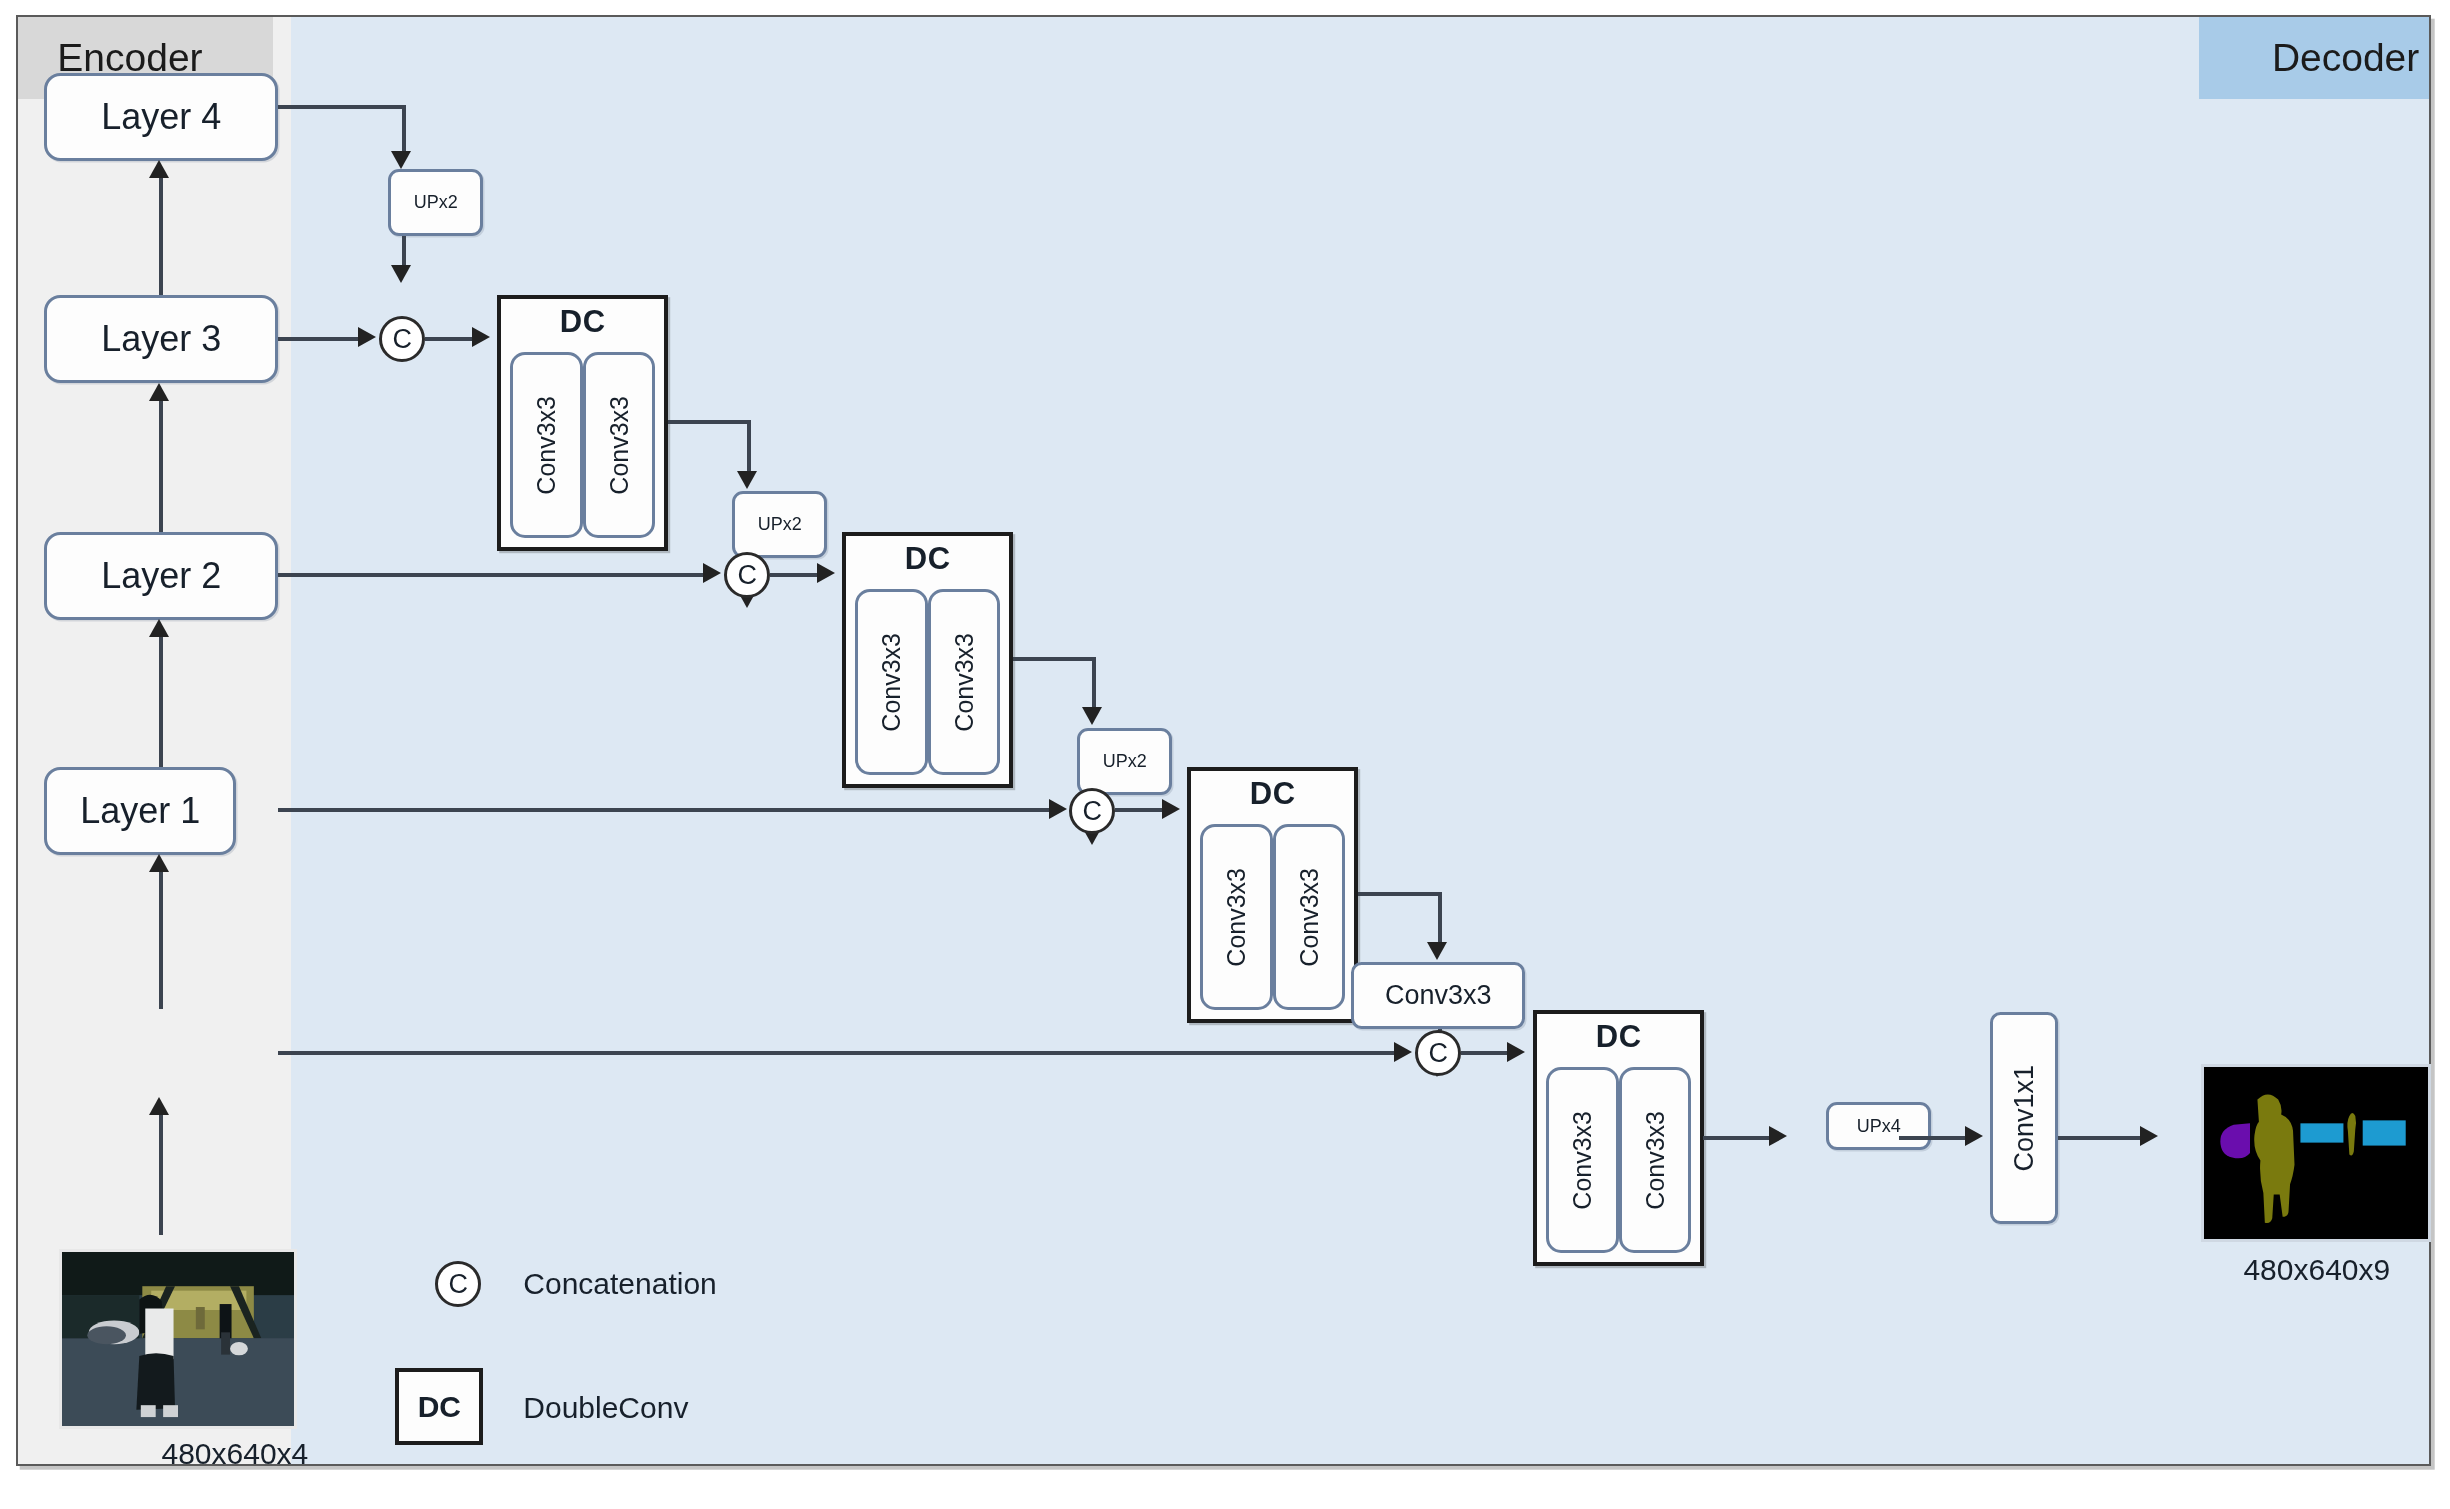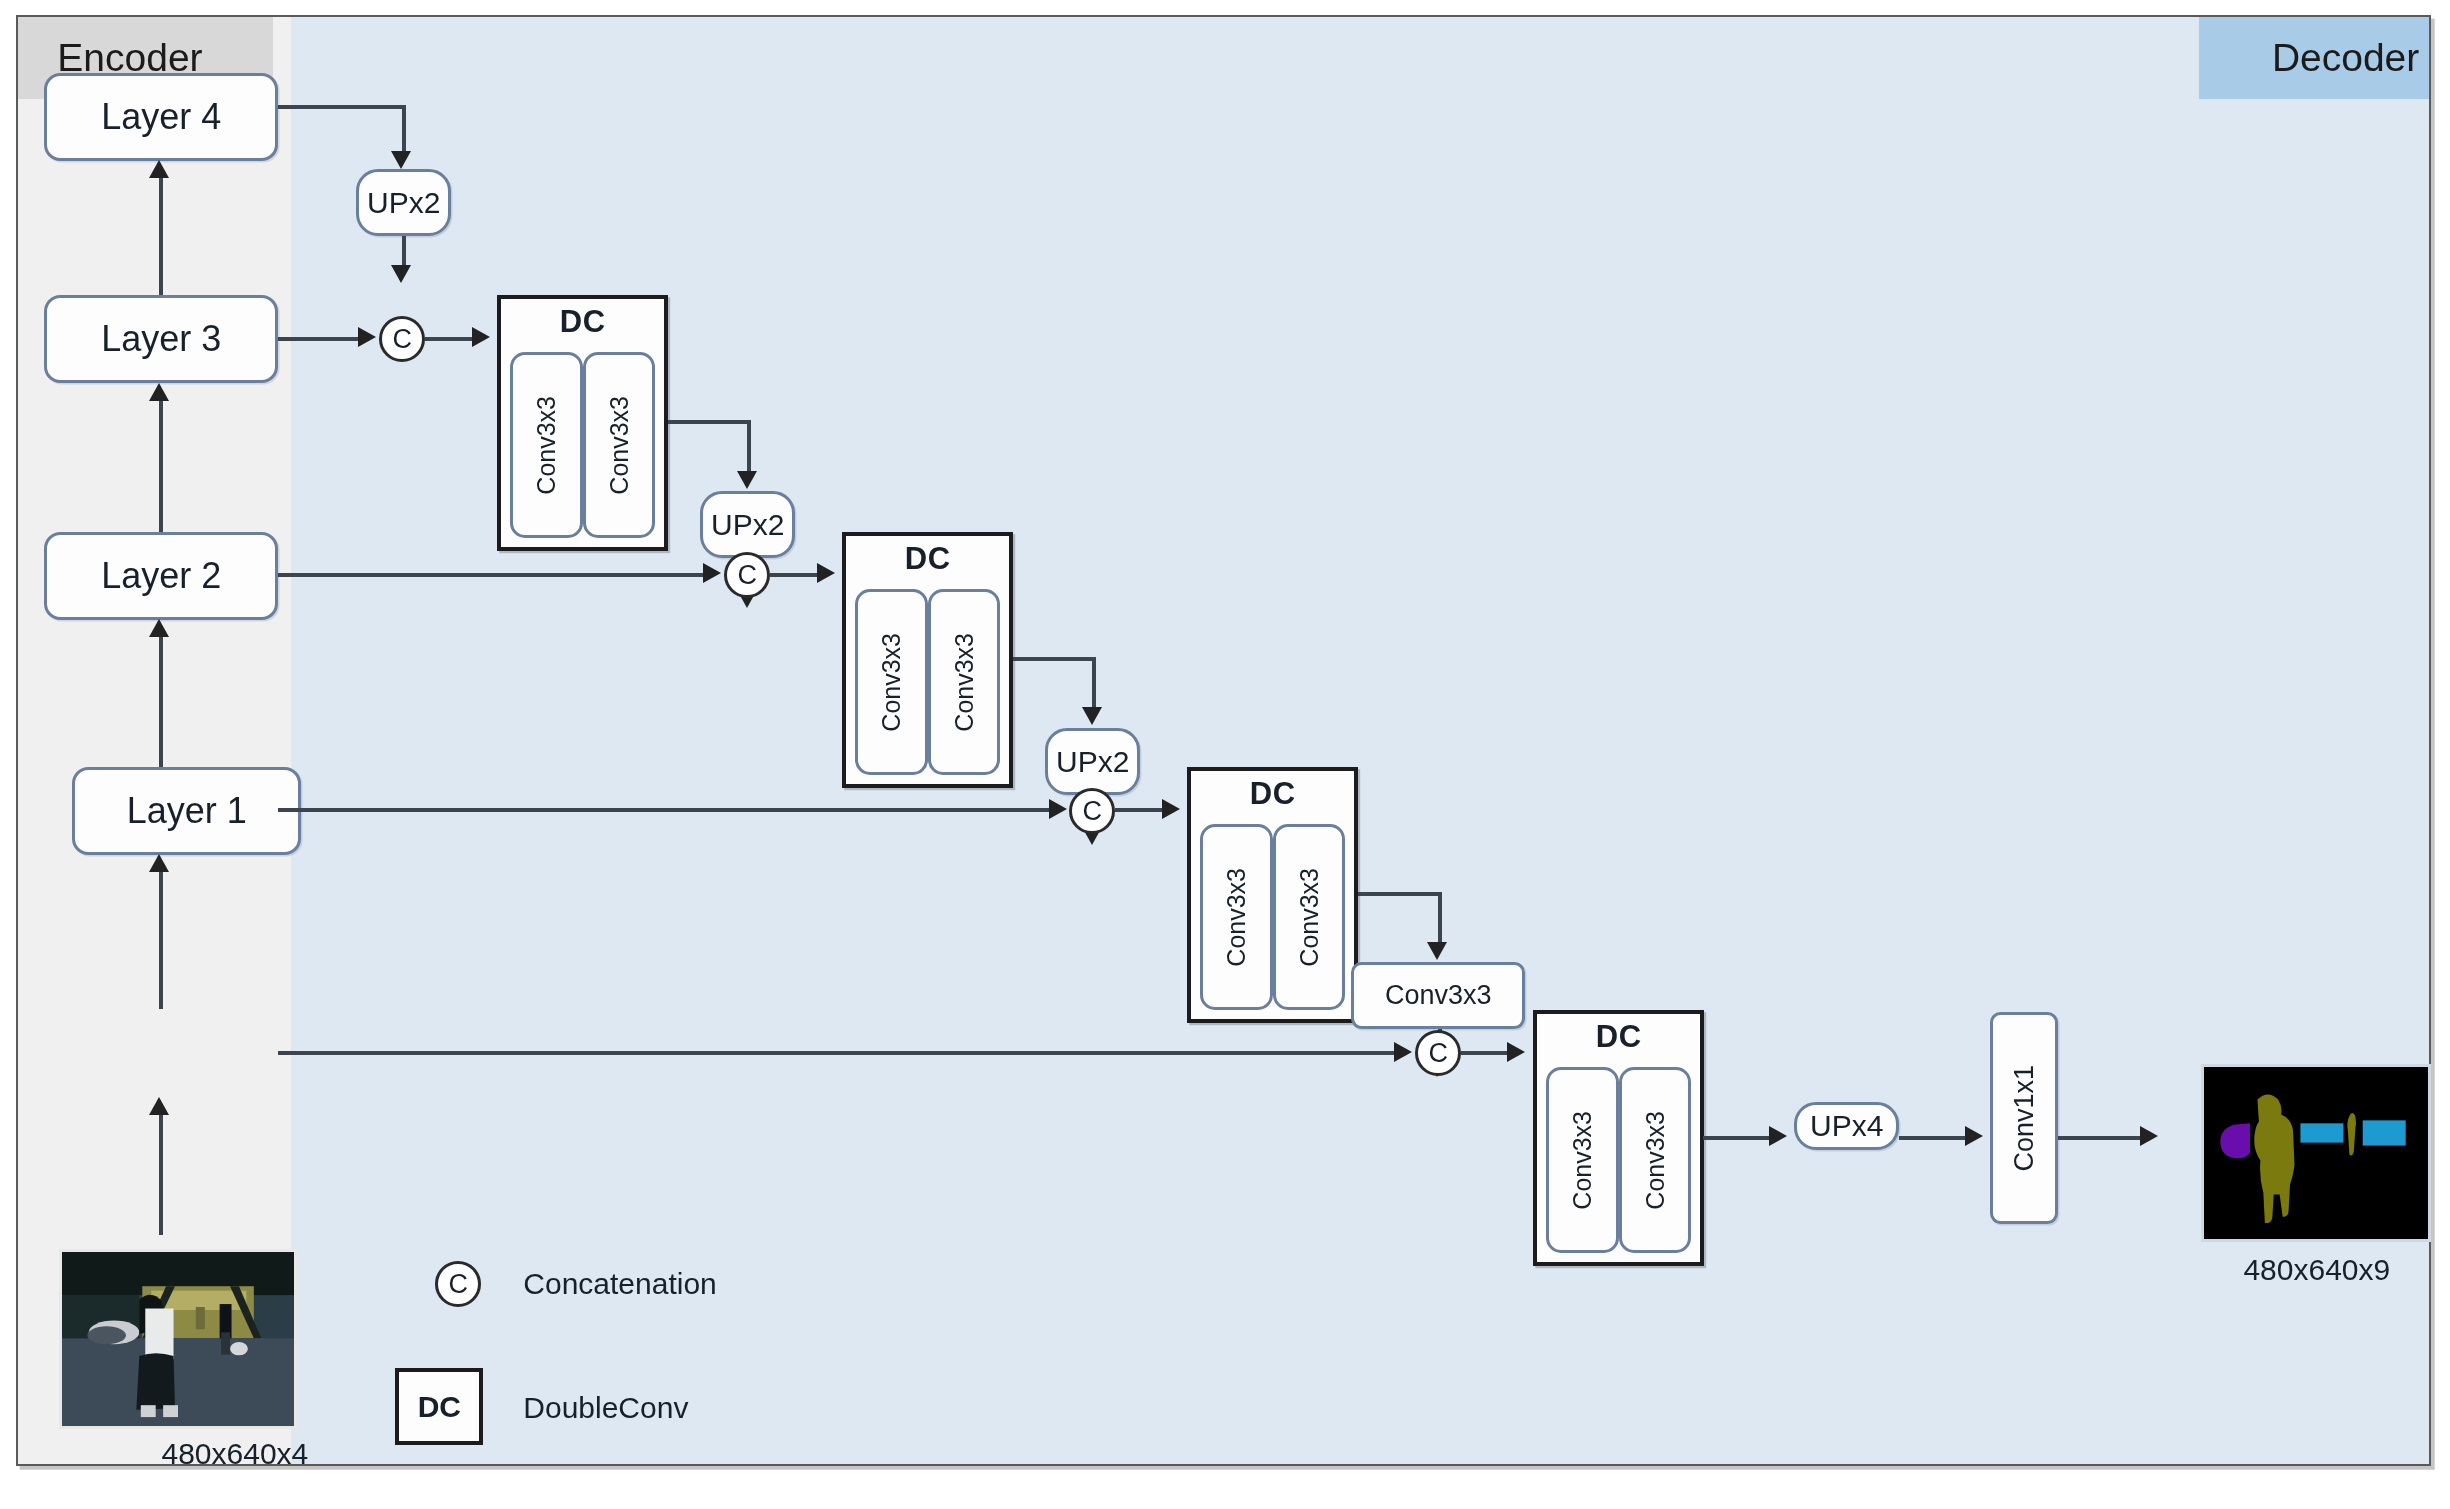--- a/index.html
+++ b/index.html
@@ -31,21 +31,21 @@
     padding-right:10px;box-sizing:border-box;font-size:39px;color:#1b1b1b;
   }
 
   
   .node{
     position:absolute;background:#fdfdfd;border:3.7px solid #6a7f9e;border-radius:13.4px;
     box-sizing:border-box;display:flex;align-items:center;justify-content:center;
     color:#17202b;box-shadow:1.5px 1.5px 0 rgba(120,130,150,.25);
   }
   .layer-box{font-size:36px;border-radius:16.3px;}
-  .up-box{font-size:30px;border-radius:22px;}
+  .up-box{font-size:18px;border-radius:11px;margin-left:32px;}
   .conv-plain{font-size:27px;border-radius:10.4px;}
   .vtext{writing-mode:vertical-rl;transform:rotate(180deg);white-space:nowrap;}
 
   
   .dc{
     position:absolute;background:#fdfdfd;border:4.5px solid #1c1c1c;
     box-sizing:border-box;box-shadow:2.2px 2.2px 0 rgba(40,40,40,.25);
   }
   .dc-title{
     position:absolute;left:0;right:0;top:4.5px;text-align:center;
@@ -113,21 +113,21 @@
 
     <div class="node layer-box" style="left:26px;top:56px;width:234px;height:88px;">
       <span>Layer 4</span>
     </div>
     <div class="node layer-box" style="left:26px;top:278px;width:234px;height:88px;">
       <span>Layer 3</span>
     </div>
     <div class="node layer-box" style="left:26px;top:515px;width:234px;height:88px;">
       <span>Layer 2</span>
     </div>
-    <div class="node layer-box" style="left:26px;top:750px;width:229px;height:88px;margin-left:28px;">
+    <div class="node layer-box" style="left:26px;top:750px;width:192px;height:88px;">
       <span>Layer 1</span>
     </div>
 
     <div class="vline" style="left:141px;top:158px;height:120px;"></div>
     <div class="arr-u" style="left:131px;top:143px;"></div>
 
     <div class="vline" style="left:141px;top:381px;height:134px;"></div>
     <div class="arr-u" style="left:131px;top:366px;"></div>
 
     <div class="vline" style="left:141px;top:617px;height:133px;"></div>

